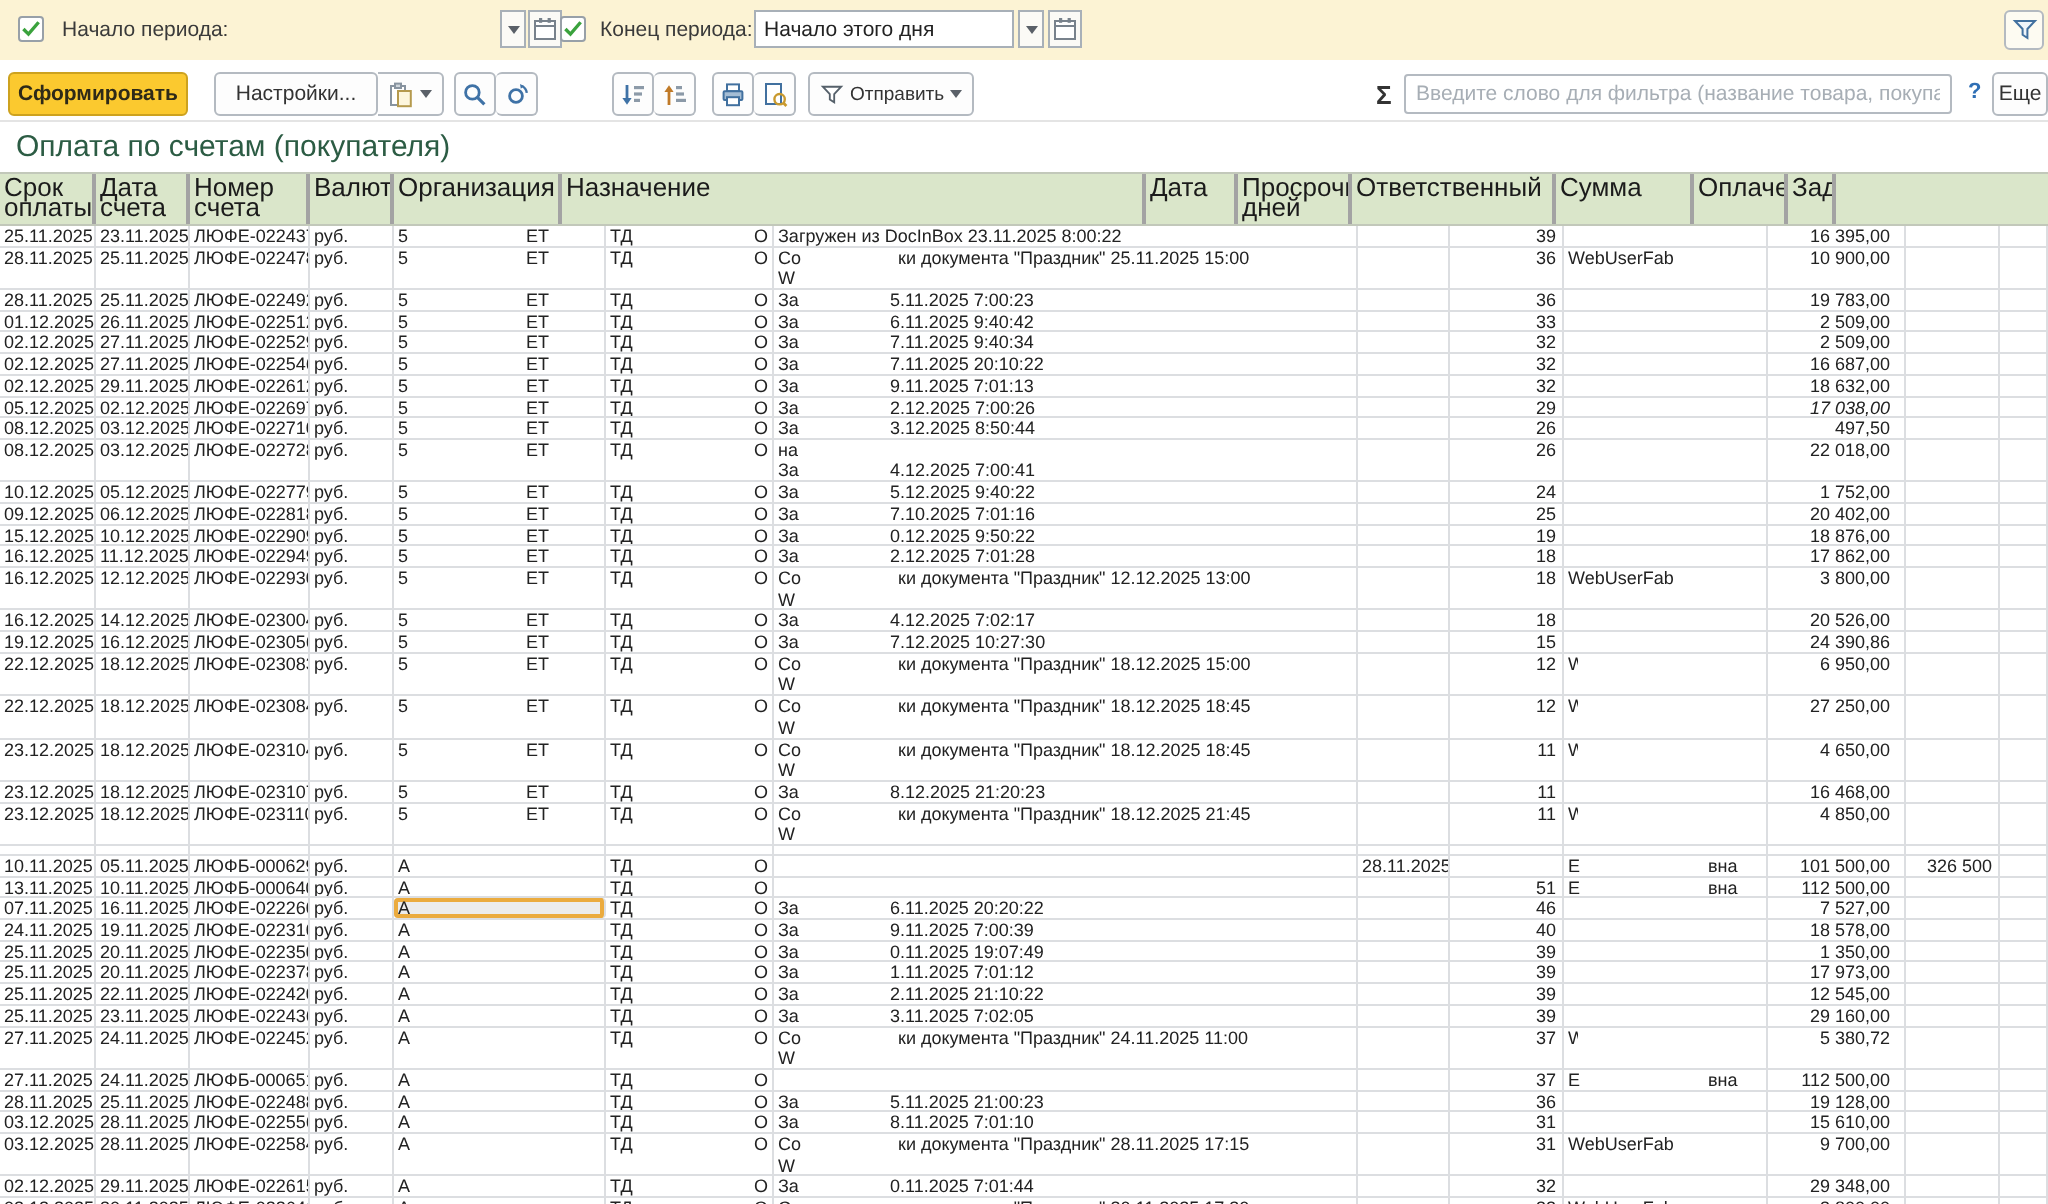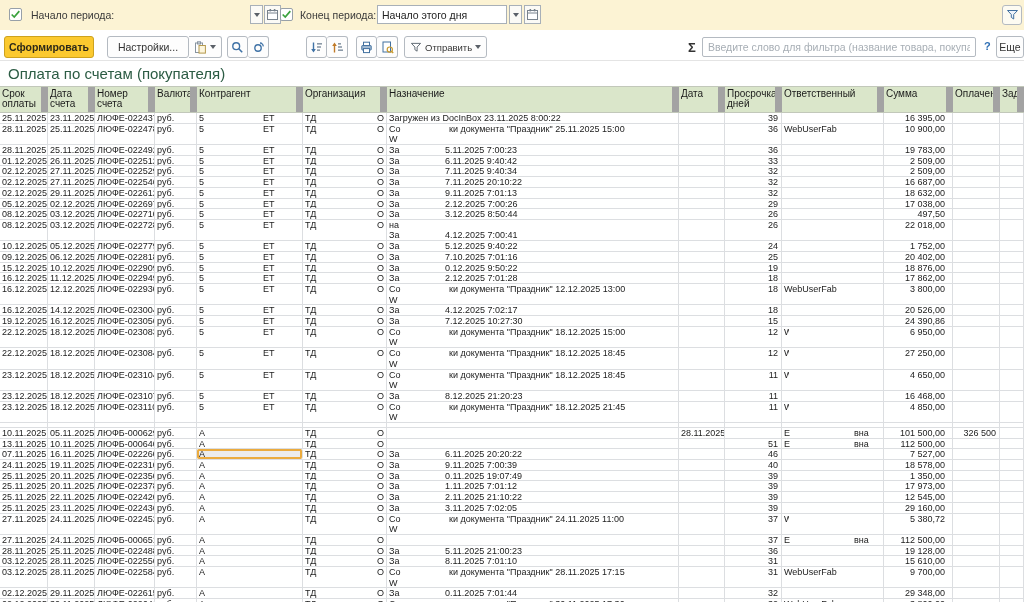--- a/index.html
+++ b/index.html
@@ -32,21 +32,21 @@
   #help{position:absolute;left:984px;top:40px;color:#2f6fb5;font-size:11px;font-weight:bold;cursor:pointer}
   #btn-more{left:996px;width:28px}
   #btn-filter-top{position:absolute;left:1002px;top:5px;width:20px;height:20px;background:#fdfbf2;border:1px solid #b4bac1;border-radius:3px;display:flex;align-items:center;justify-content:center;cursor:pointer}
 
   
   #report-title{position:absolute;left:0;top:60px;width:1024px;height:26px;border-top:1px solid #e4e4e4;padding:4px 0 0 8px;font-size:15px;color:#2c5c44}
 
   
   #grid{position:absolute;left:0;top:86px;width:1024px}
   .hrow{display:flex;background:#dae6ca;border-top:1px solid #c2c8ba;border-bottom:1px solid #c2c8ba;height:27px;width:1024px}
-  .hcell{font-size:10px;line-height:10px;padding:2px 2px 0 2px;border-right:7px solid #a3a3a3;color:#1b1b1b;overflow:hidden}
+  .hcell{font-size:13px;line-height:10px;padding:2px 2px 0 2px;border-right:2px solid #a3a3a3;color:#1b1b1b;overflow:hidden}
   .row{display:flex;width:1024px;border-bottom:1px solid #dcdee1}
   .c{position:relative;border-right:1px solid #dcdee1;font-size:9px;line-height:10px;padding:0 2px;white-space:nowrap;overflow:hidden}
   .num{text-align:right}
   .pd{padding-right:3px}
   .su{padding-right:7px}
   .pa{padding-right:3px}
   .abs{position:absolute;top:0}
   .nline{position:relative;height:10.5px;line-height:10.5px}
   .clip{display:inline-block;width:5px;overflow:hidden;vertical-align:top}
   .sel{background:#ececec;box-shadow:inset 0 0 0 2px #ebab3e;border-radius:2px}
@@ -203,21 +203,20 @@
   </div>
 
   <div id="report-title">Оплата по счетам (покупателя)</div>
 
   <div id="grid">
     <div class="hrow">
         <div class="hcell" style="width: 48px;">Срок оплаты</div>
         <div class="hcell" style="width: 47px;">Дата счета</div>
         <div class="hcell" style="width: 60px;">Номер счета</div>
         <div class="hcell" style="width: 42px;">Валюта</div>
-        <div class="hcell" style="width: 106px;">Контрагент</div>
         <div class="hcell" style="width: 84px;">Организация</div>
         <div class="hcell" style="width: 292px;">Назначение</div>
         <div class="hcell" style="width: 46px;">Дата</div>
         <div class="hcell" style="width: 57px;">Просрочка, дней</div>
         <div class="hcell" style="width: 102px;">Ответственный</div>
         <div class="hcell" style="width: 69px;">Сумма</div>
         <div class="hcell" style="width: 47px;">Оплачено</div>
         <div class="hcell" style="width: 24px;">Задол</div>
       </div>
     <div>
@@ -347,21 +346,21 @@
           <div class="c" style="width: 60px;">ЛЮФЕ-022697</div>
           <div class="c" style="width: 42px;">руб.</div>
           <div class="c" style="width: 106px;"><span>5</span><span class="abs" style="left: 66px;">ЕТ</span></div>
           <div class="c" style="width: 84px;"><span>ТД</span><span class="abs" style="left: 74px;">О</span></div>
           <div class="c" style="width: 292px;">
             <div class="nline"><span>За</span><span class="abs" style="left: 56px;">2.12.2025 7:00:26</span></div>
           </div>
           <div class="c" style="width: 46px;"></div>
           <div class="c num pd" style="width: 57px;">29</div>
           <div class="c" style="width: 102px;"></div>
-          <div class="c num su" style="width: 69px;">17 038,00</div>
+          <div class="c num su" style="width: 69px; font-style: italic;">17 038,00</div>
           <div class="c num pa" style="width: 47px;"></div>
           <div class="c" style="width: 24px;"></div>
         </div>
         <div class="row" style="height: 10.7px;">
           <div class="c" style="width: 48px;">08.12.2025</div>
           <div class="c" style="width: 47px;">03.12.2025</div>
           <div class="c" style="width: 60px;">ЛЮФЕ-022710</div>
           <div class="c" style="width: 42px;">руб.</div>
           <div class="c" style="width: 106px;"><span>5</span><span class="abs" style="left: 66px;">ЕТ</span></div>
           <div class="c" style="width: 84px;"><span>ТД</span><span class="abs" style="left: 74px;">О</span></div>

